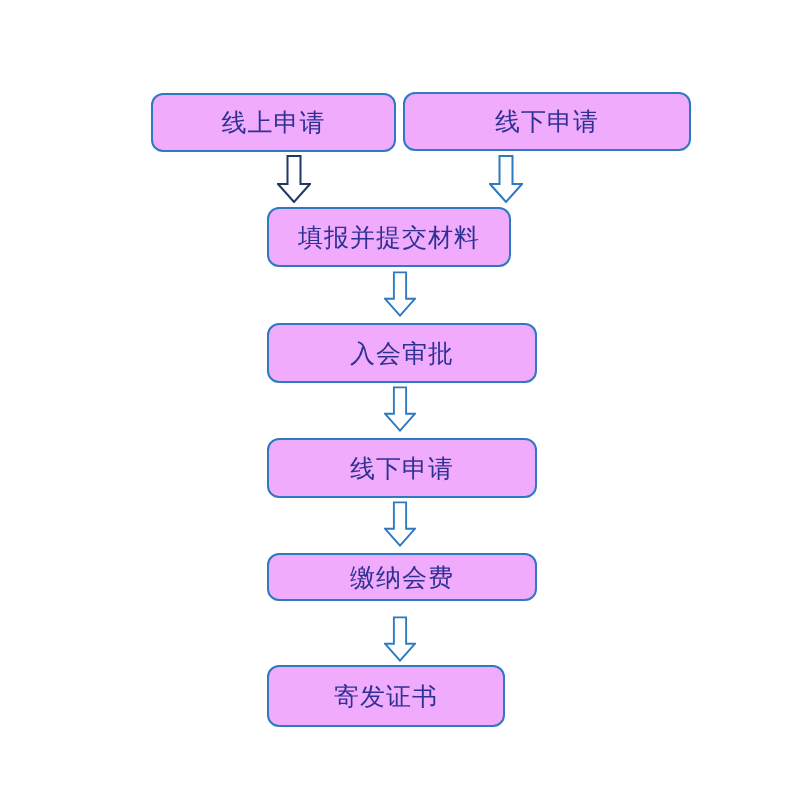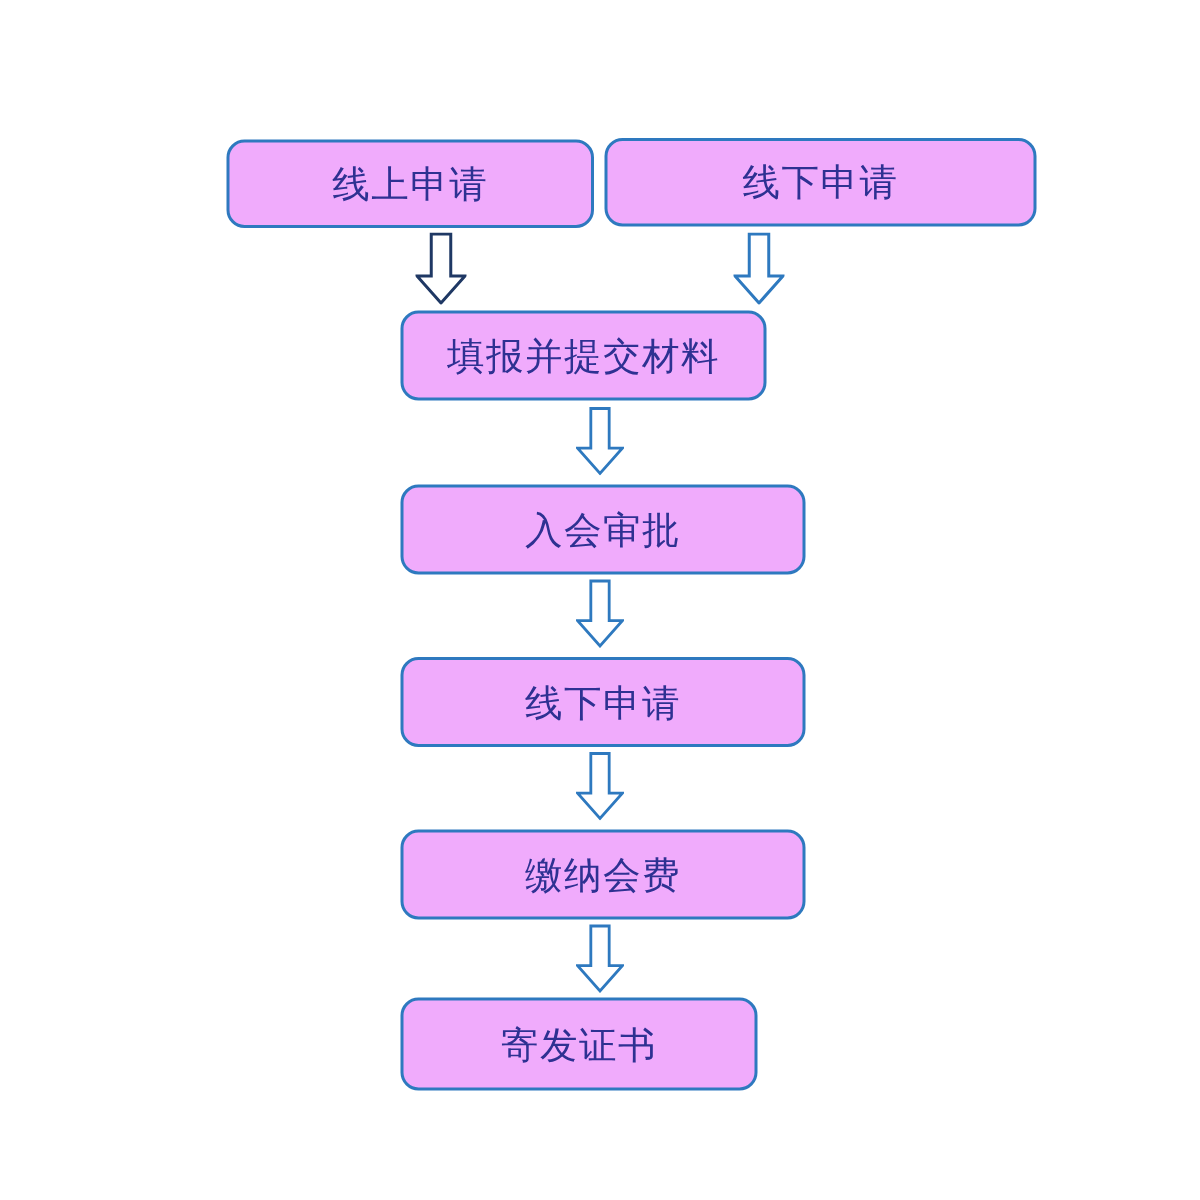--- a/index.html
+++ b/index.html
@@ -30,21 +30,21 @@
     color: var(--text);
     font-size: 25px;
     letter-spacing: 1px;
     text-align: center;
   }
   .box1 { left: 151px; top: 93px;  width: 245px; height: 59px; }
   .box2 { left: 403px; top: 92px;  width: 288px; height: 59px; }
   .box3 { left: 267px; top: 207px; width: 244px; height: 60px; }
   .box4 { left: 267px; top: 323px; width: 270px; height: 60px; }
   .box5 { left: 267px; top: 438px; width: 270px; height: 60px; }
-  .box6 { left: 267px; top: 553px; width: 270px; height: 60px; text-align: right; }
+  .box6 { left: 267px; top: 553px; width: 270px; height: 48px; text-align: right; }
   .box7 { left: 267px; top: 665px; width: 238px; height: 62px; }
   .arrow {
     position: absolute;
     color: var(--arrow-primary);
     line-height: 0;
   }
   .arrow.dark { color: var(--arrow-dark); }
   .a1 { left: 277px; top: 155px; }
   .a2 { left: 489px; top: 155px; }
   .a3 { left: 384px; top: 271px; }

